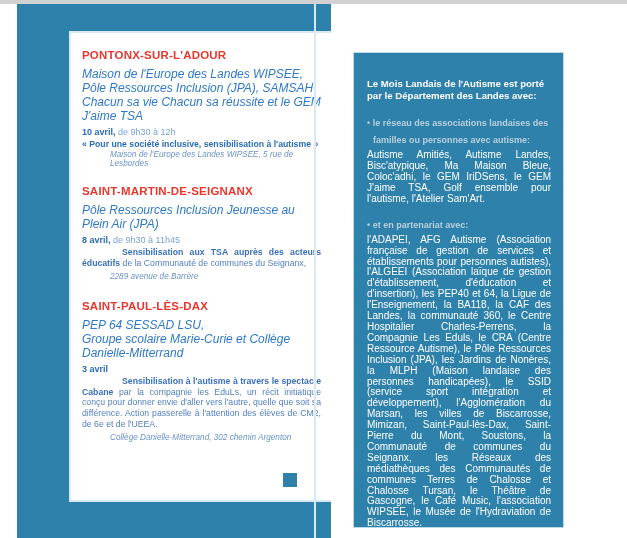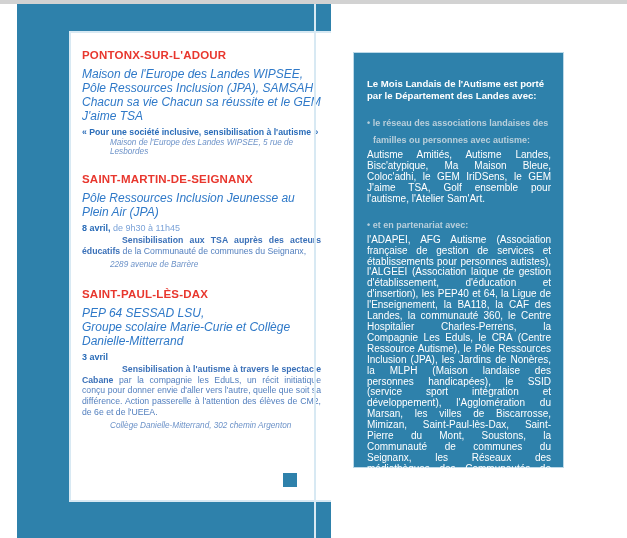--- a/index.html
+++ b/index.html
@@ -20,40 +20,41 @@
   .organizer{color:#2f79c8;font-size:12px;font-style:italic;line-height:14px;margin:0 0 4px 0;white-space:pre-line;}
   .date-line{font-size:9px;margin:0 0 2px 0;}
   .date-bold{color:#2a6cb8;font-weight:bold;}
   .date-rest{color:#7aa2d8;}
   .subtitle{color:#2a6cb8;font-weight:bold;font-size:8.7px;margin:0 0 1px 0;}
   .desc{color:#527fbe;font-size:8.7px;line-height:10.6px;text-align:justify;margin:0 0 4px 0;}
   .desc-bold{color:#3a70b8;font-weight:bold;margin-left:40px;}
   .venue{color:#6c92c8;font-size:8.2px;font-style:italic;margin:0;padding-left:28px;}
   .mini-square{position:absolute;left:212px;top:440px;width:14px;height:14px;background:#2e81ab;}
   .right-panel{
-    position:absolute;left:353px;top:52px;width:211px;height:416px;background:#2e81ab;
+    position:absolute;left:353px;top:52px;width:211px;height:476px;background:#2e81ab;
     border:1px solid #bcd9e8;box-sizing:border-box;color:#ffffff;
     padding:25px 12px 0 13px;
   }
   .rp-title{font-size:9.6px;font-weight:bold;line-height:11.6px;margin:0 0 14px 0;}
   .rp-bullet-header{color:#b9cfdb;font-weight:bold;font-size:9px;line-height:17px;margin:0 0 1px 0;padding-left:6px;text-indent:-6px;}
   .rp-body{font-size:10px;line-height:10.9px;text-align:justify;margin:0 0 12px 0;}
   .rp-contact{font-size:9px;margin:24px 0 0 0;}
 </style>
 </head>
 <body>
 
 <div class="top-strip"></div>
 
 <div class="left-page">
   <div class="card">
 
     <div class="event">
       <h2 class="event-city">PONTONX-SUR-L'ADOUR</h2>
       <p class="organizer">Maison de l'Europe des Landes WIPSEE, Pôle Ressources Inclusion (JPA), SAMSAH Chacun sa vie Chacun sa réussite et le GEM J'aime TSA</p>
+      <p class="date-line"><span class="date-bold">10 avril,</span><span class="date-rest"> de 9h30 à 12h</span></p>
       <p class="subtitle">« Pour une société inclusive, sensibilisation à l'autisme »</p>
       <p class="venue">Maison de l'Europe des Landes WIPSEE, 5 rue de Lesbordes</p>
     </div>
 
     <div class="event" style="margin-top:17px;">
       <h2 class="event-city">SAINT-MARTIN-DE-SEIGNANX</h2>
       <p class="organizer">Pôle Ressources Inclusion Jeunesse au Plein Air (JPA)</p>
       <p class="date-line"><span class="date-bold">8 avril,</span><span class="date-rest"> de 9h30 à 11h45</span></p>
       <p class="desc"><span class="desc-bold">Sensibilisation aux TSA auprès des acteurs éducatifs</span><span> de la Communauté de communes du Seignanx,</span></p>
       <p class="venue">2289 avenue de Barrère</p>

